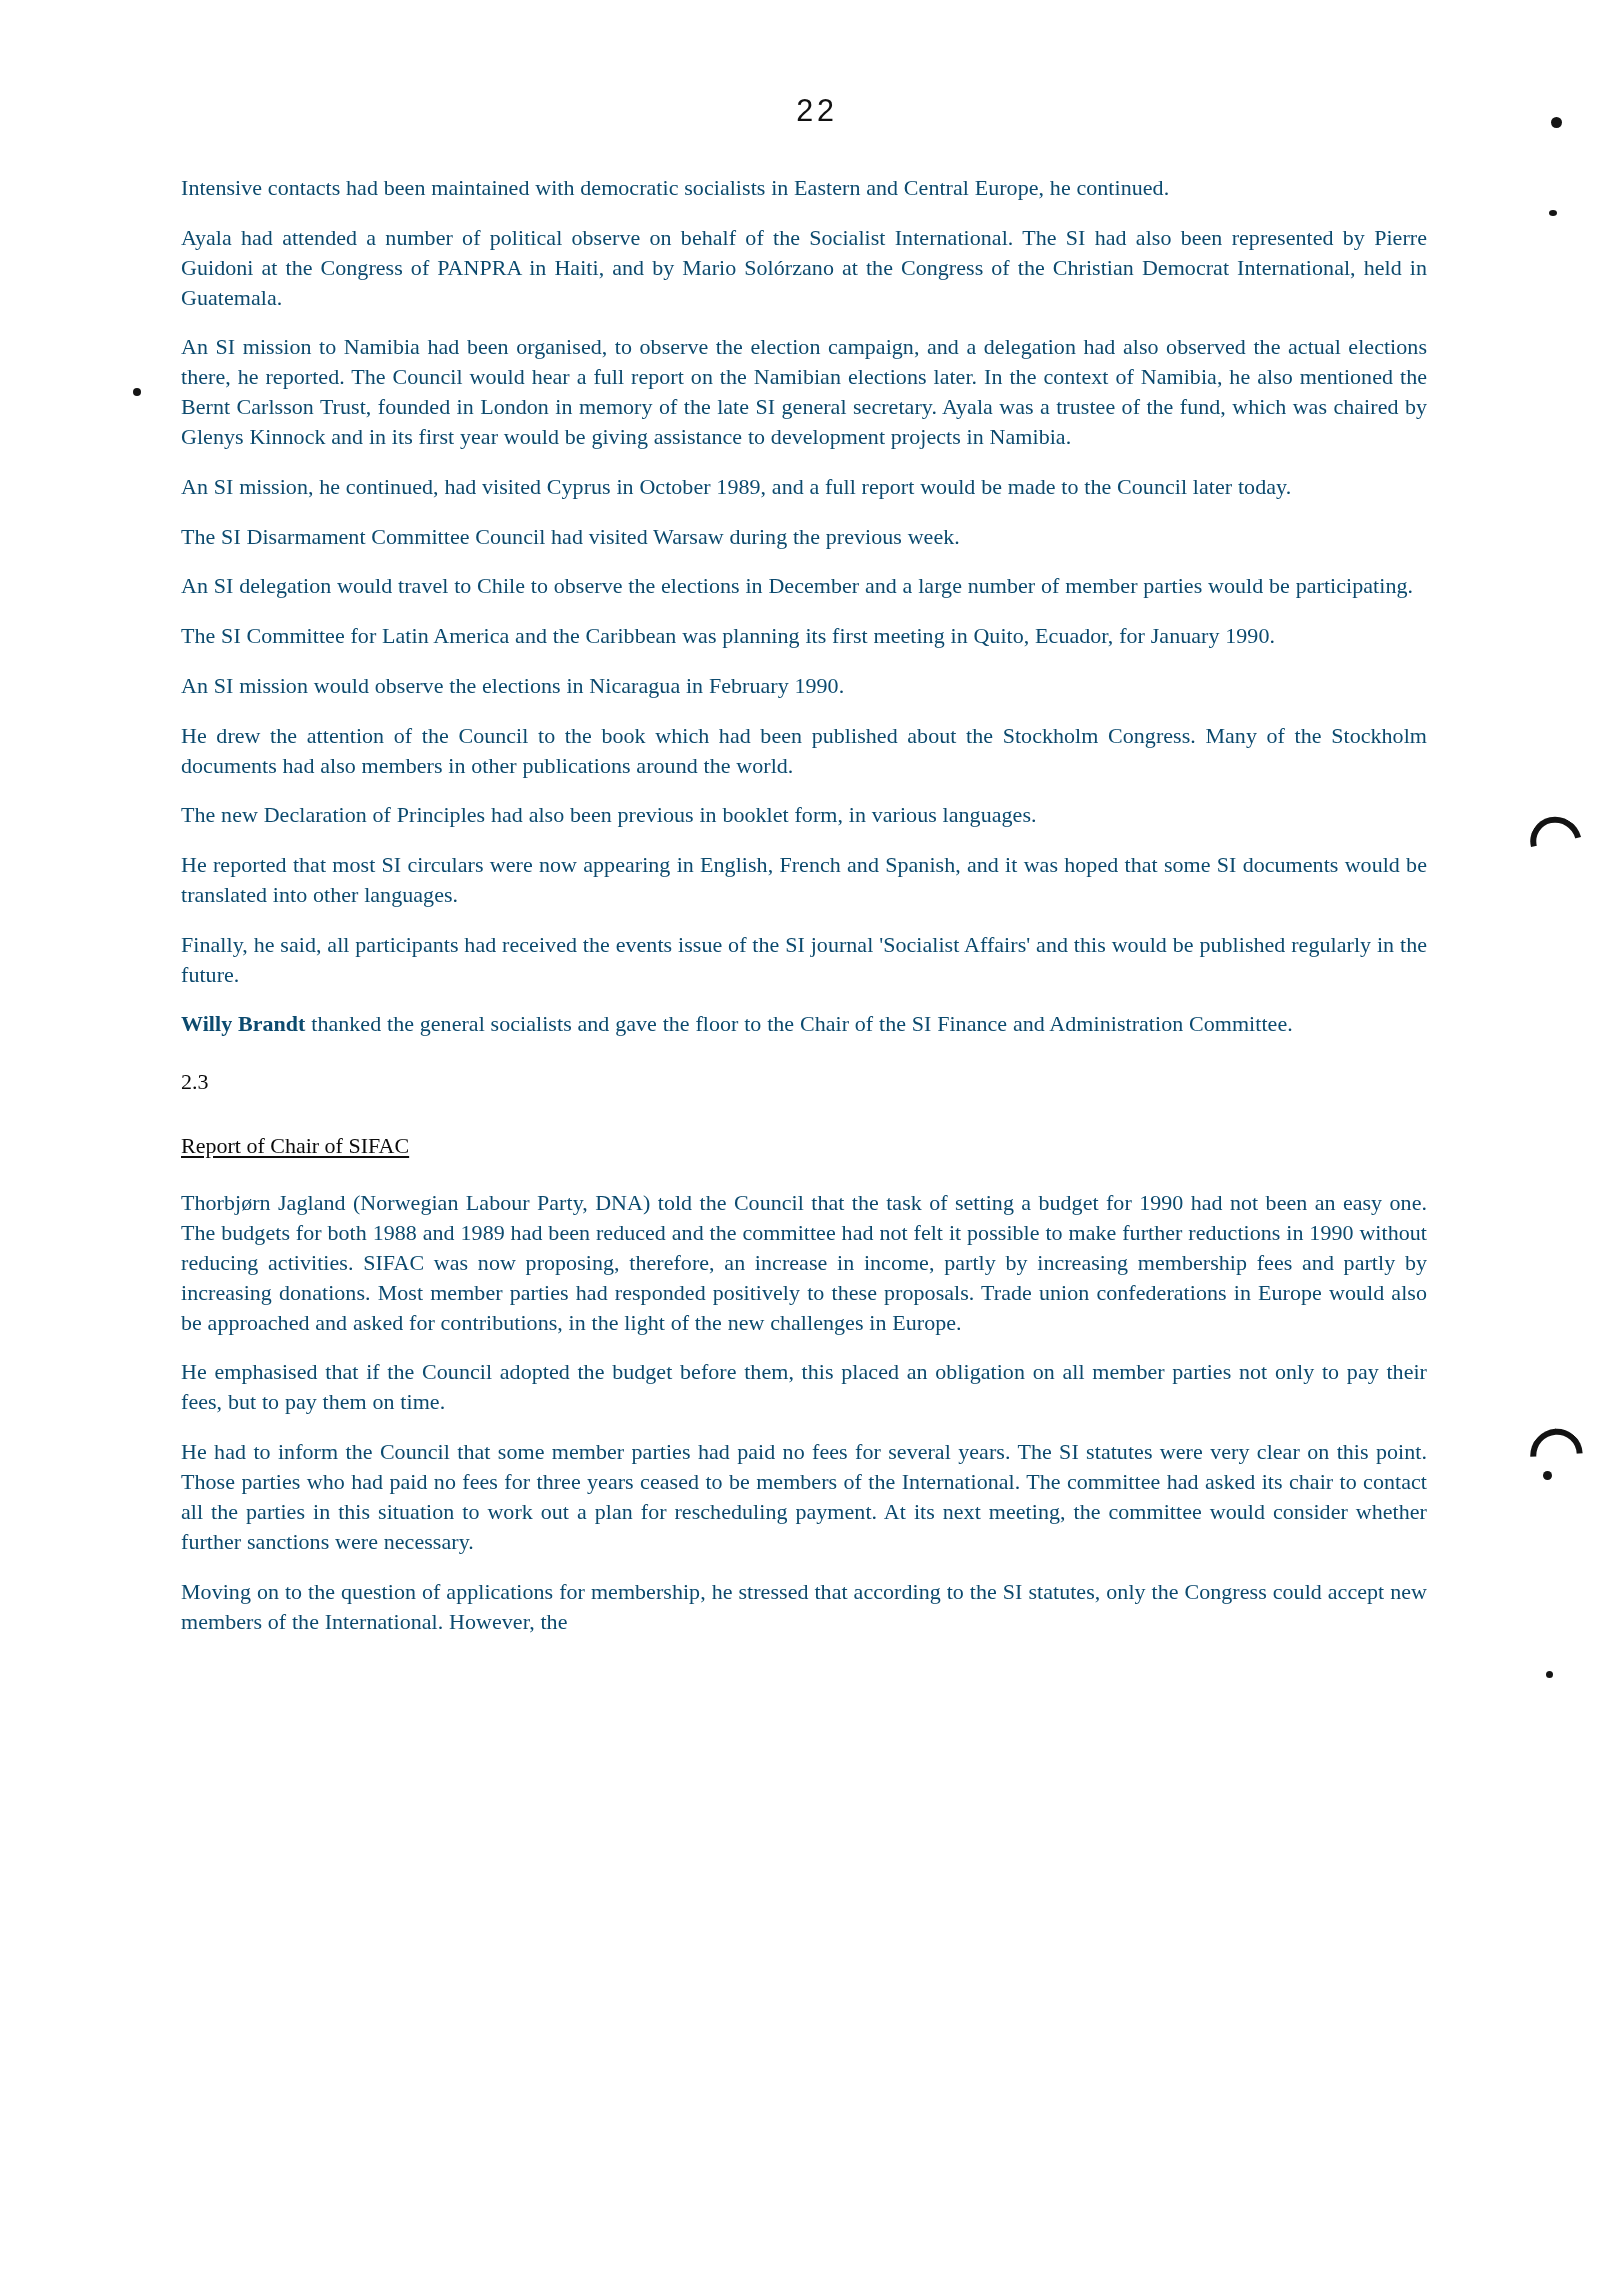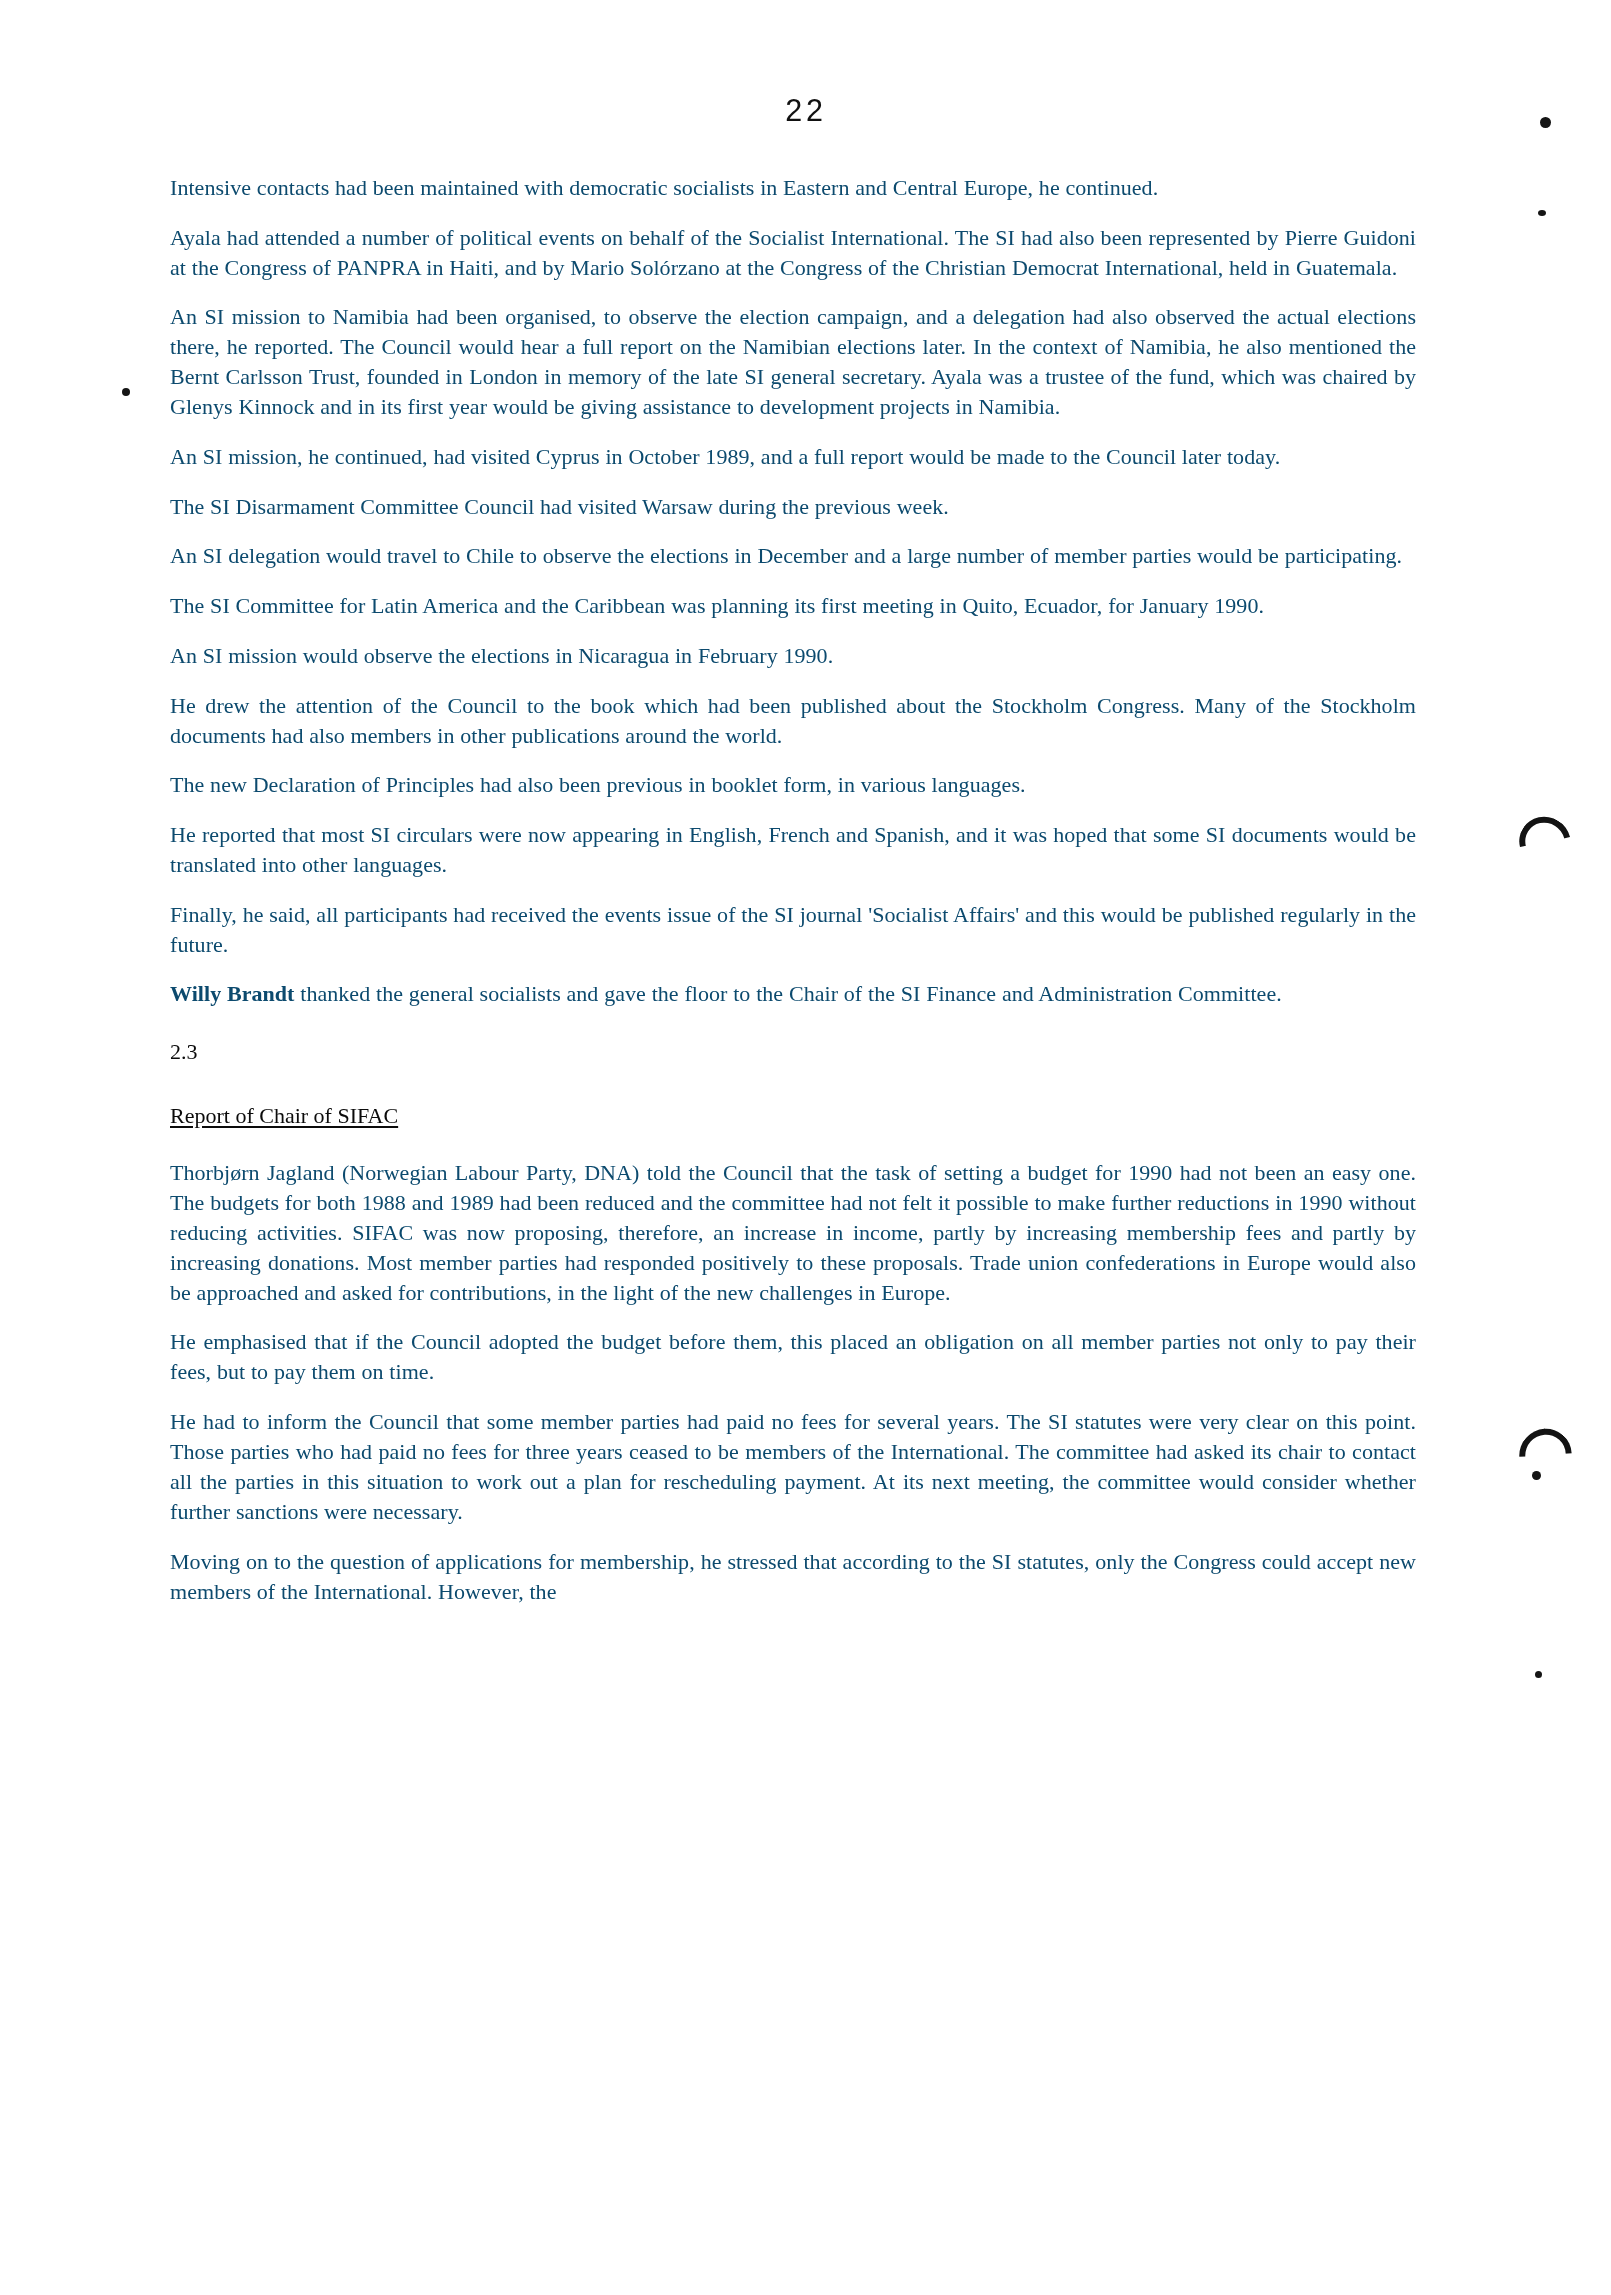--- a/index.html
+++ b/index.html
@@ -15,20 +15,21 @@
     font-family: "Liberation Serif", "DejaVu Serif", serif;
     color: #0b0b0b;
     overflow: hidden;
   }
 
   
   #page-sheet {
     position: absolute;
     inset: 0;
     background: #ffffff;
+    margin-left: 11px;
   }
 
   
   #page-number {
     position: absolute;
     top: 93px;
     left: 0;
     width: 1612px;
     text-align: center;
     font-size: 30.5px;
@@ -104,21 +105,21 @@
 </head>
 <body>
 
 <div id="page-sheet">
 
   <div id="page-number">22</div>
 
   <div id="text-column">
 
     <p class="para">Intensive contacts had been maintained with democratic socialists in Eastern and Central Europe, he continued.</p>
-    <p class="para">Ayala had attended a number of political events on behalf of the Socialist International. The SI had also been represented by Pierre Guidoni at the Congress of PANPRA in Haiti, and by Mario Solórzano at the Congress of the Christian Democrat International, held in Guatemala.</p>
+    <p class="para">Ayala had attended a number of political observe on behalf of the Socialist International. The SI had also been represented by Pierre Guidoni at the Congress of PANPRA in Haiti, and by Mario Solórzano at the Congress of the Christian Democrat International, held in Guatemala.</p>
     <p class="para">An SI mission to Namibia had been organised, to observe the election campaign, and a delegation had also observed the actual elections there, he reported. The Council would hear a full report on the Namibian elections later. In the context of Namibia, he also mentioned the Bernt Carlsson Trust, founded in London in memory of the late SI general secretary. Ayala was a trustee of the fund, which was chaired by Glenys Kinnock and in its first year would be giving assistance to development projects in Namibia.</p>
     <p class="para">An SI mission, he continued, had visited Cyprus in October 1989, and a full report would be made to the Council later today.</p>
     <p class="para">The SI Disarmament Committee Council had visited Warsaw during the previous week.</p>
     <p class="para">An SI delegation would travel to Chile to observe the elections in December and a large number of member parties would be participating.</p>
     <p class="para">The SI Committee for Latin America and the Caribbean was planning its first meeting in Quito, Ecuador, for January 1990.</p>
     <p class="para">An SI mission would observe the elections in Nicaragua in February 1990.</p>
     <p class="para">He drew the attention of the Council to the book which had been published about the Stockholm Congress. Many of the Stockholm documents had also members in other publications around the world.</p>
     <p class="para">The new Declaration of Principles had also been previous in booklet form, in various languages.</p>
     <p class="para">He reported that most SI circulars were now appearing in English, French and Spanish, and it was hoped that some SI documents would be translated into other languages.</p>
     <p class="para">Finally, he said, all participants had received the events issue of the SI journal 'Socialist Affairs' and this would be published regularly in the future.</p>

